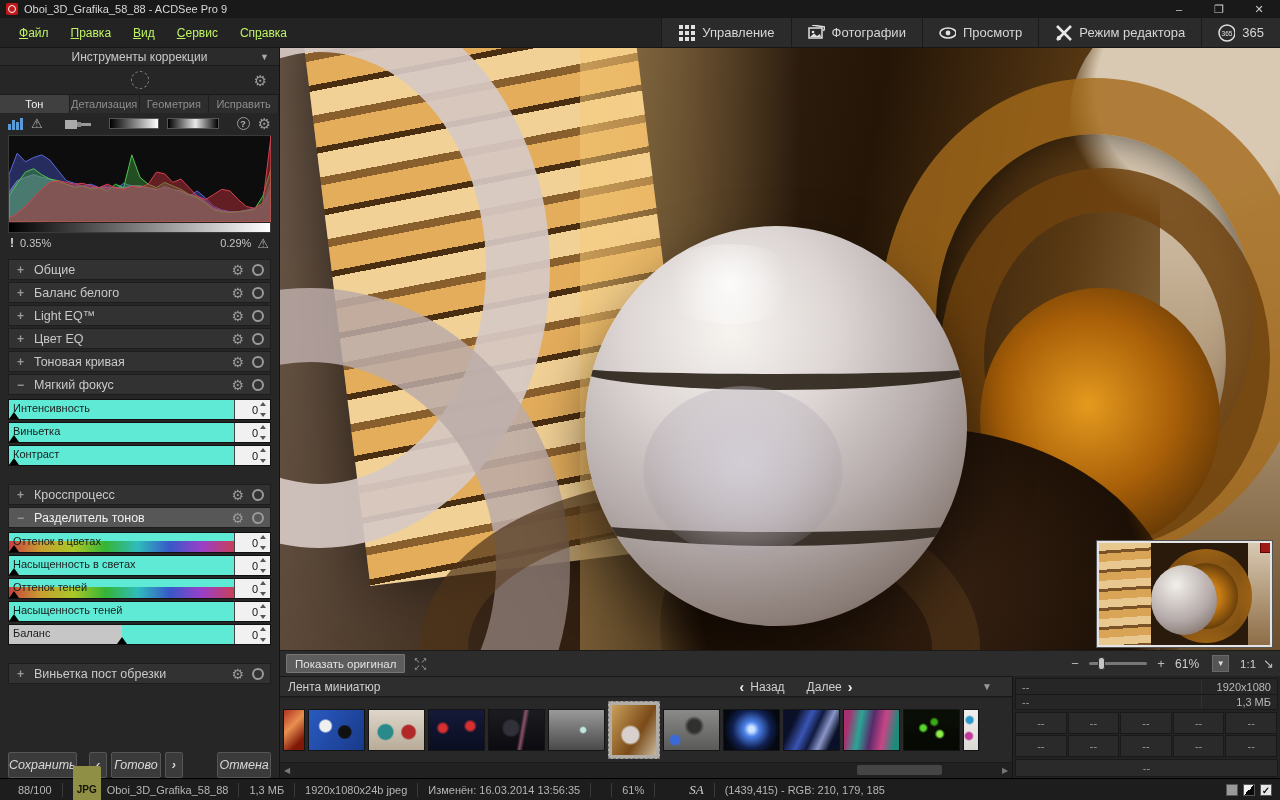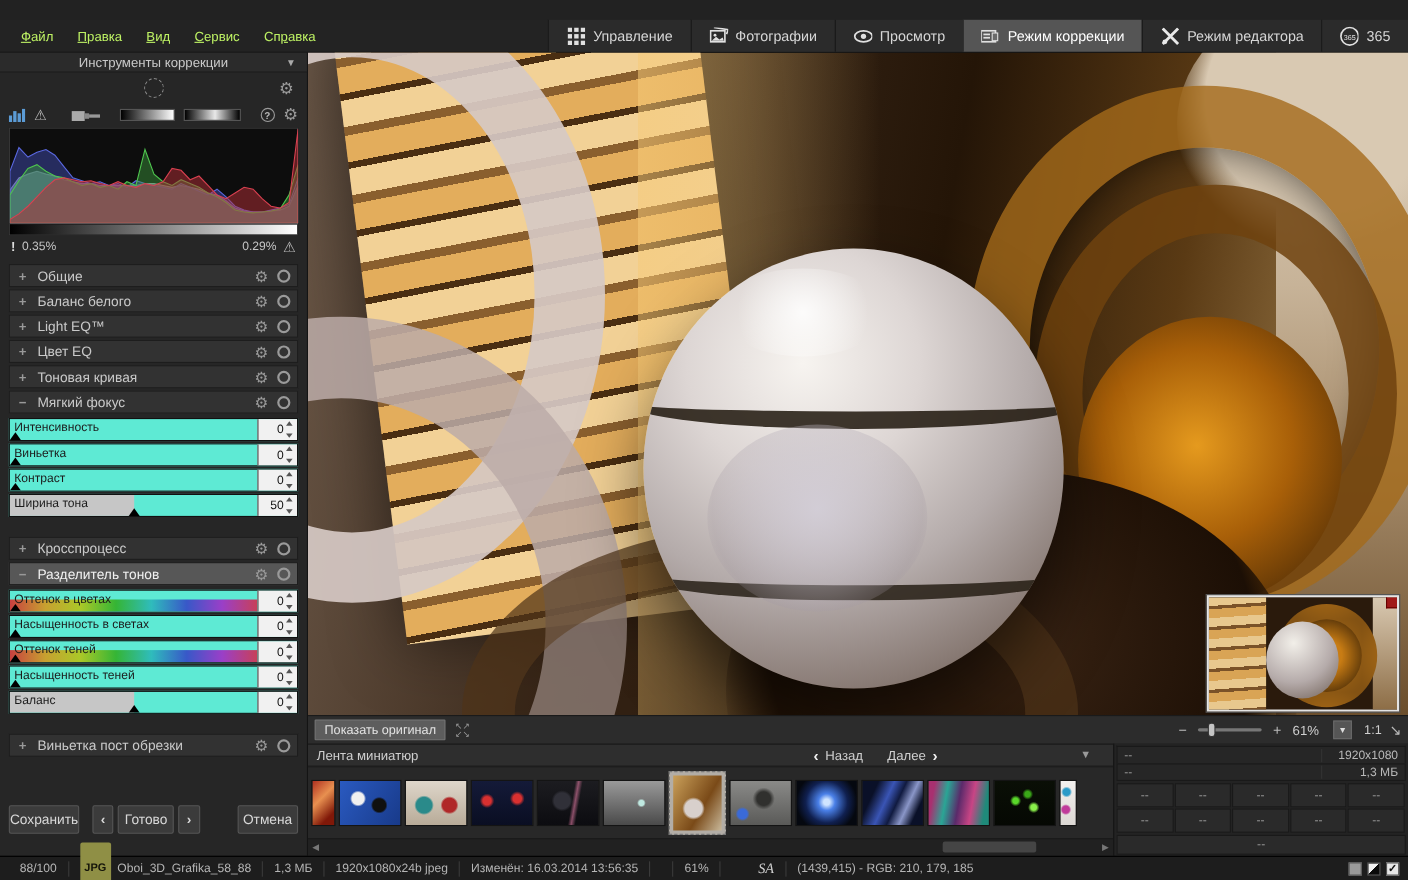--- a/index.html
+++ b/index.html
@@ -77,22 +77,22 @@
     border-right:5px solid transparent; border-bottom:7px solid #000; transform:translateX(-5px); z-index:3; }
   .slider .val { width:36px; background:#f1f1f1; border-left:1px solid #444; color:#111; font-size:11px;
     display:flex; align-items:center; justify-content:flex-end; padding-right:12px; position:relative; }
   .slider .spin { position:absolute; right:2px; top:2px; bottom:2px; width:8px; display:flex;
     flex-direction:column; justify-content:space-between; }
   .spin i { display:block; width:0; height:0; border-left:3px solid transparent; border-right:3px solid transparent; }
   .spin .up { border-bottom:4px solid #555; }
   .spin .dn { border-top:4px solid #555; }
   .gap8 { height:8px; }
 
-  .panelbtns { position:absolute; left:0; bottom:20px; width:100%; display:flex; align-items:center;
-    padding:0 8px; gap:4px; }
+  .panelbtns { position:absolute; left:0; bottom:0; width:100%; display:flex; align-items:center;
+    padding:0 8px; gap:4px;font-style:italic; }
   .pbtn { height:26px; background:#3b3b3b; border:1px solid #565656; border-radius:2px; color:#d8d8d8;
     font-size:12.5px; display:flex; align-items:center; justify-content:center; }
   .pbtn.save { width:78px; margin-right:8px; }
   .pbtn.nav { width:24px; font-weight:bold; }
   .pbtn.done { width:64px; }
   .pbtn.cancel { width:70px; margin-left:30px; }
 
   
   .imgarea { position:absolute; left:280px; top:48px; width:1000px; height:602px; overflow:hidden; background:#14100c; }
   .imgarea > div { position:absolute; }
@@ -211,20 +211,29 @@
   .sbi1 { width:12px; height:12px; background:#9a9a9a; border:1px solid #555; }
   .sbi2 { width:12px; height:12px; background:linear-gradient(135deg,#f2f2f2 50%,#0a0a0a 50%); border:1px solid #555; }
   .sbi3 { width:12px; height:12px; background:#e8e8e8; border:1px solid #555; color:#111; font-size:10px;
     line-height:11px; text-align:center; font-weight:bold; }
 </style>
 </head>
 <body>
 
 <div class="app">
 
+  <div class="titlebar">
+    <div class="appicon"></div>
+    <div class="wintitle">Oboi_3D_Grafika_58_88 - ACDSee Pro 9</div>
+    <div class="winbtns">
+      <div class="winbtn">–</div>
+      <div class="winbtn">❐</div>
+      <div class="winbtn">✕</div>
+    </div>
+  </div>
 
   <div class="menubar">
     <div class="menus" id="menus">
         <div class="menuitem"><u>Ф</u>айл</div>
         <div class="menuitem"><u>П</u>равка</div>
         <div class="menuitem"><u>В</u>ид</div>
         <div class="menuitem"><u>С</u>ервис</div>
         <div class="menuitem">Сп<u>р</u>авка</div>
       </div>
     <div class="modetabs" id="modetabs">
@@ -259,31 +268,20 @@
         </div>
         <div class="modetab">
           <span class="micon">
             <svg width="18" height="12">
               <ellipse cx="9" cy="6" rx="8" ry="5" fill="none" stroke="#e0e0e0" stroke-width="1.6"></ellipse>
               <circle cx="9" cy="6" r="2.4" fill="#e0e0e0"></circle>
             </svg>
           </span>
           <span>Просмотр</span>
         </div>
-        <div class="modetab active">
-          <span class="micon">
-            <svg width="17" height="14">
-              <rect x="0" y="2" width="13" height="10" fill="none" stroke="#e0e0e0" stroke-width="1.5"></rect>
-              <rect x="2" y="4.5" width="6" height="1.6" fill="#e0e0e0"></rect>
-              <rect x="2" y="7.5" width="6" height="1.6" fill="#e0e0e0"></rect>
-              <rect x="10" y="4" width="5" height="7" fill="#6a6a6a" stroke="#e0e0e0"></rect>
-            </svg>
-          </span>
-          <span>Режим коррекции</span>
-        </div>
         <div class="modetab">
           <span class="micon">
             <svg width="16" height="16">
               <path d="M1 1 L15 15 M15 1 L1 15" stroke="#e8e8e8" stroke-width="2.6"></path>
               <circle cx="3" cy="13" r="2.2" fill="#e8e8e8"></circle>
             </svg>
           </span>
           <span>Режим редактора</span>
         </div>
         <div class="modetab">
@@ -300,20 +298,26 @@
 
   <div class="panel">
     <div class="panelhdr">
       <span>Инструменты коррекции</span>
       <span class="caret">▼</span>
     </div>
     <div class="paneltools">
       <div class="seltool"></div>
       <div class="gear">⚙</div>
     </div>
+    <div class="tabs" id="tooltabs">
+        <div class="tab active">Тон</div>
+        <div class="tab">Детализация</div>
+        <div class="tab">Геометрия</div>
+        <div class="tab">Исправить</div>
+      </div>
     <div class="iconrow">
       <svg width="15" height="13">
           <g fill="#5b9bd5">
             <rect x="0" y="7" width="3" height="6"></rect>
             <rect x="4" y="3" width="3" height="10"></rect>
             <rect x="8" y="5" width="3" height="8"></rect>
             <rect x="12" y="1" width="3" height="12"></rect>
           </g>
         </svg>
       <span class="warnicon">⚠</span>
@@ -416,31 +420,20 @@
             <div class="slider">
               <div class="track">
                 <span class="slabel">Контраст</span>
                 <span class="marker" style="left:5px"></span>
               </div>
               <div class="val">0<span class="spin">
                   <i class="up"></i>
                   <i class="dn"></i>
                 </span></div>
             </div>
-            <div class="slider">
-              <div class="track">
-                <div class="fill" style="width:50%"></div>
-                <span class="slabel">Ширина тона</span>
-                <span class="marker" style="left:50%"></span>
-              </div>
-              <div class="val">50<span class="spin">
-                  <i class="up"></i>
-                  <i class="dn"></i>
-                </span></div>
-            </div>
           </div>
         </div>
         <div class="gap8"></div>
         <div class="group">
           <div class="grouphdr">
             <span class="expbox">+</span>
             <span>Кросспроцесс</span>
             <span class="gear">⚙</span>
             <span class="radio"></span>
           </div>

